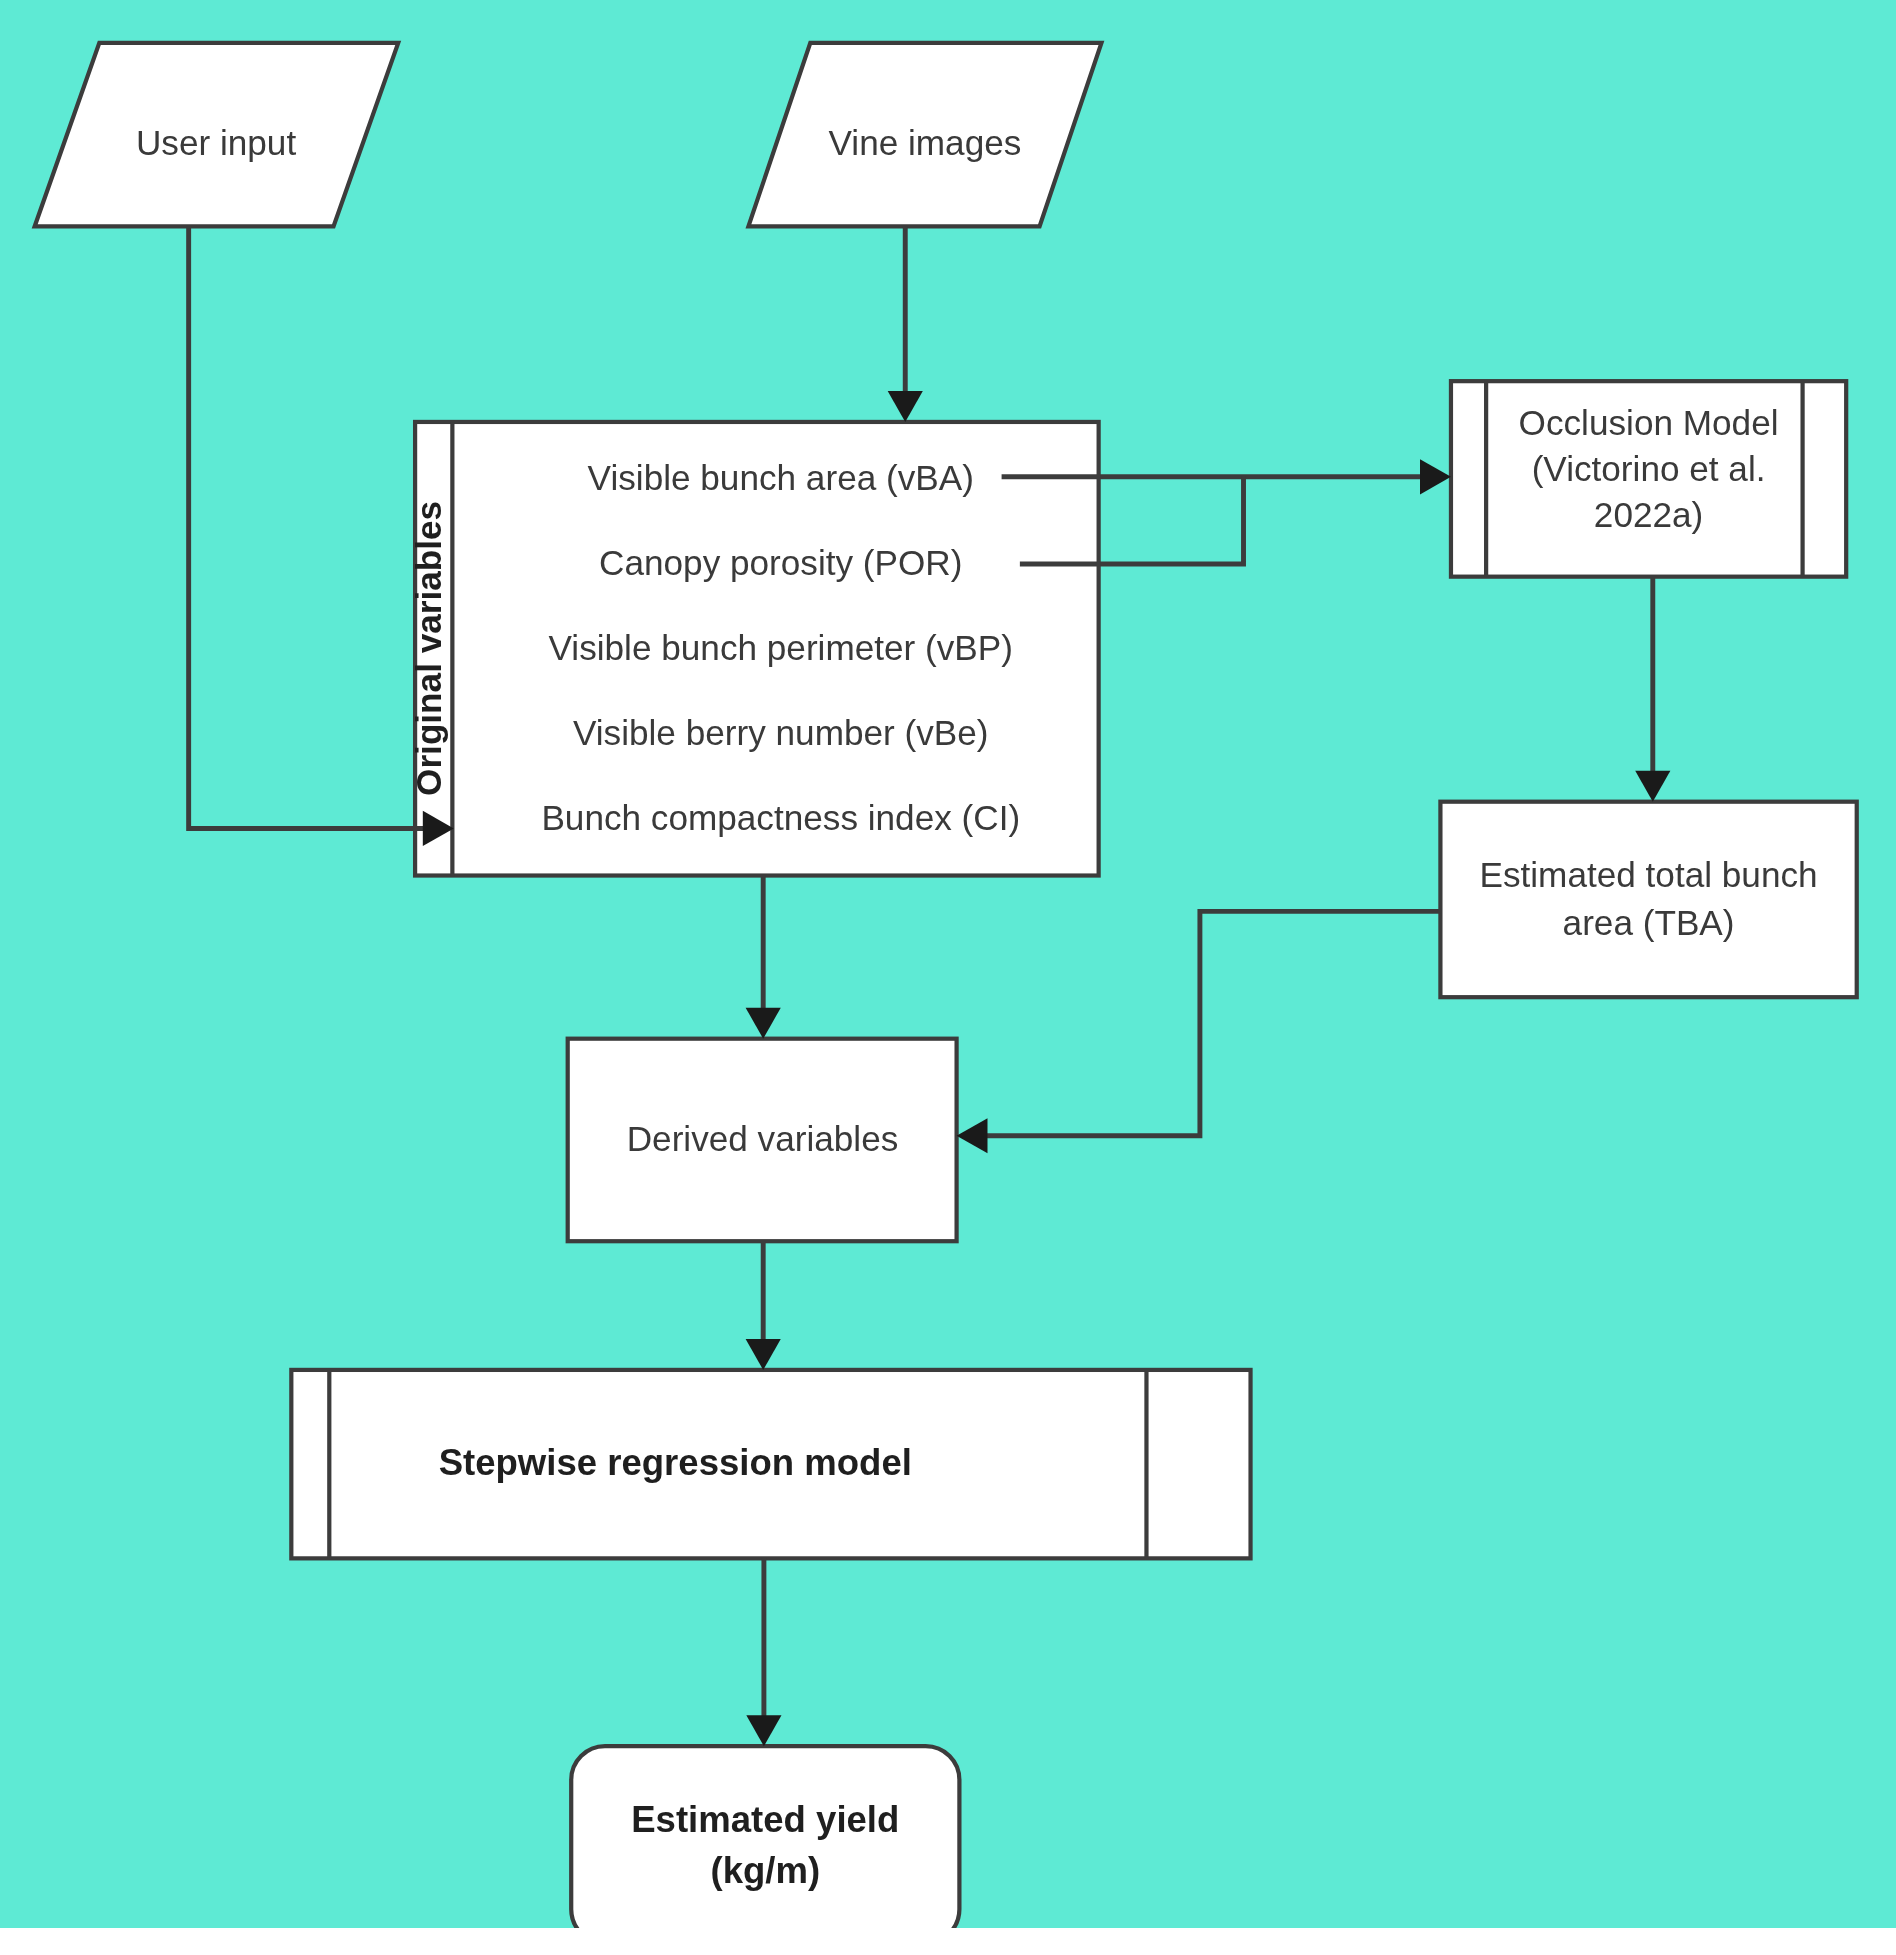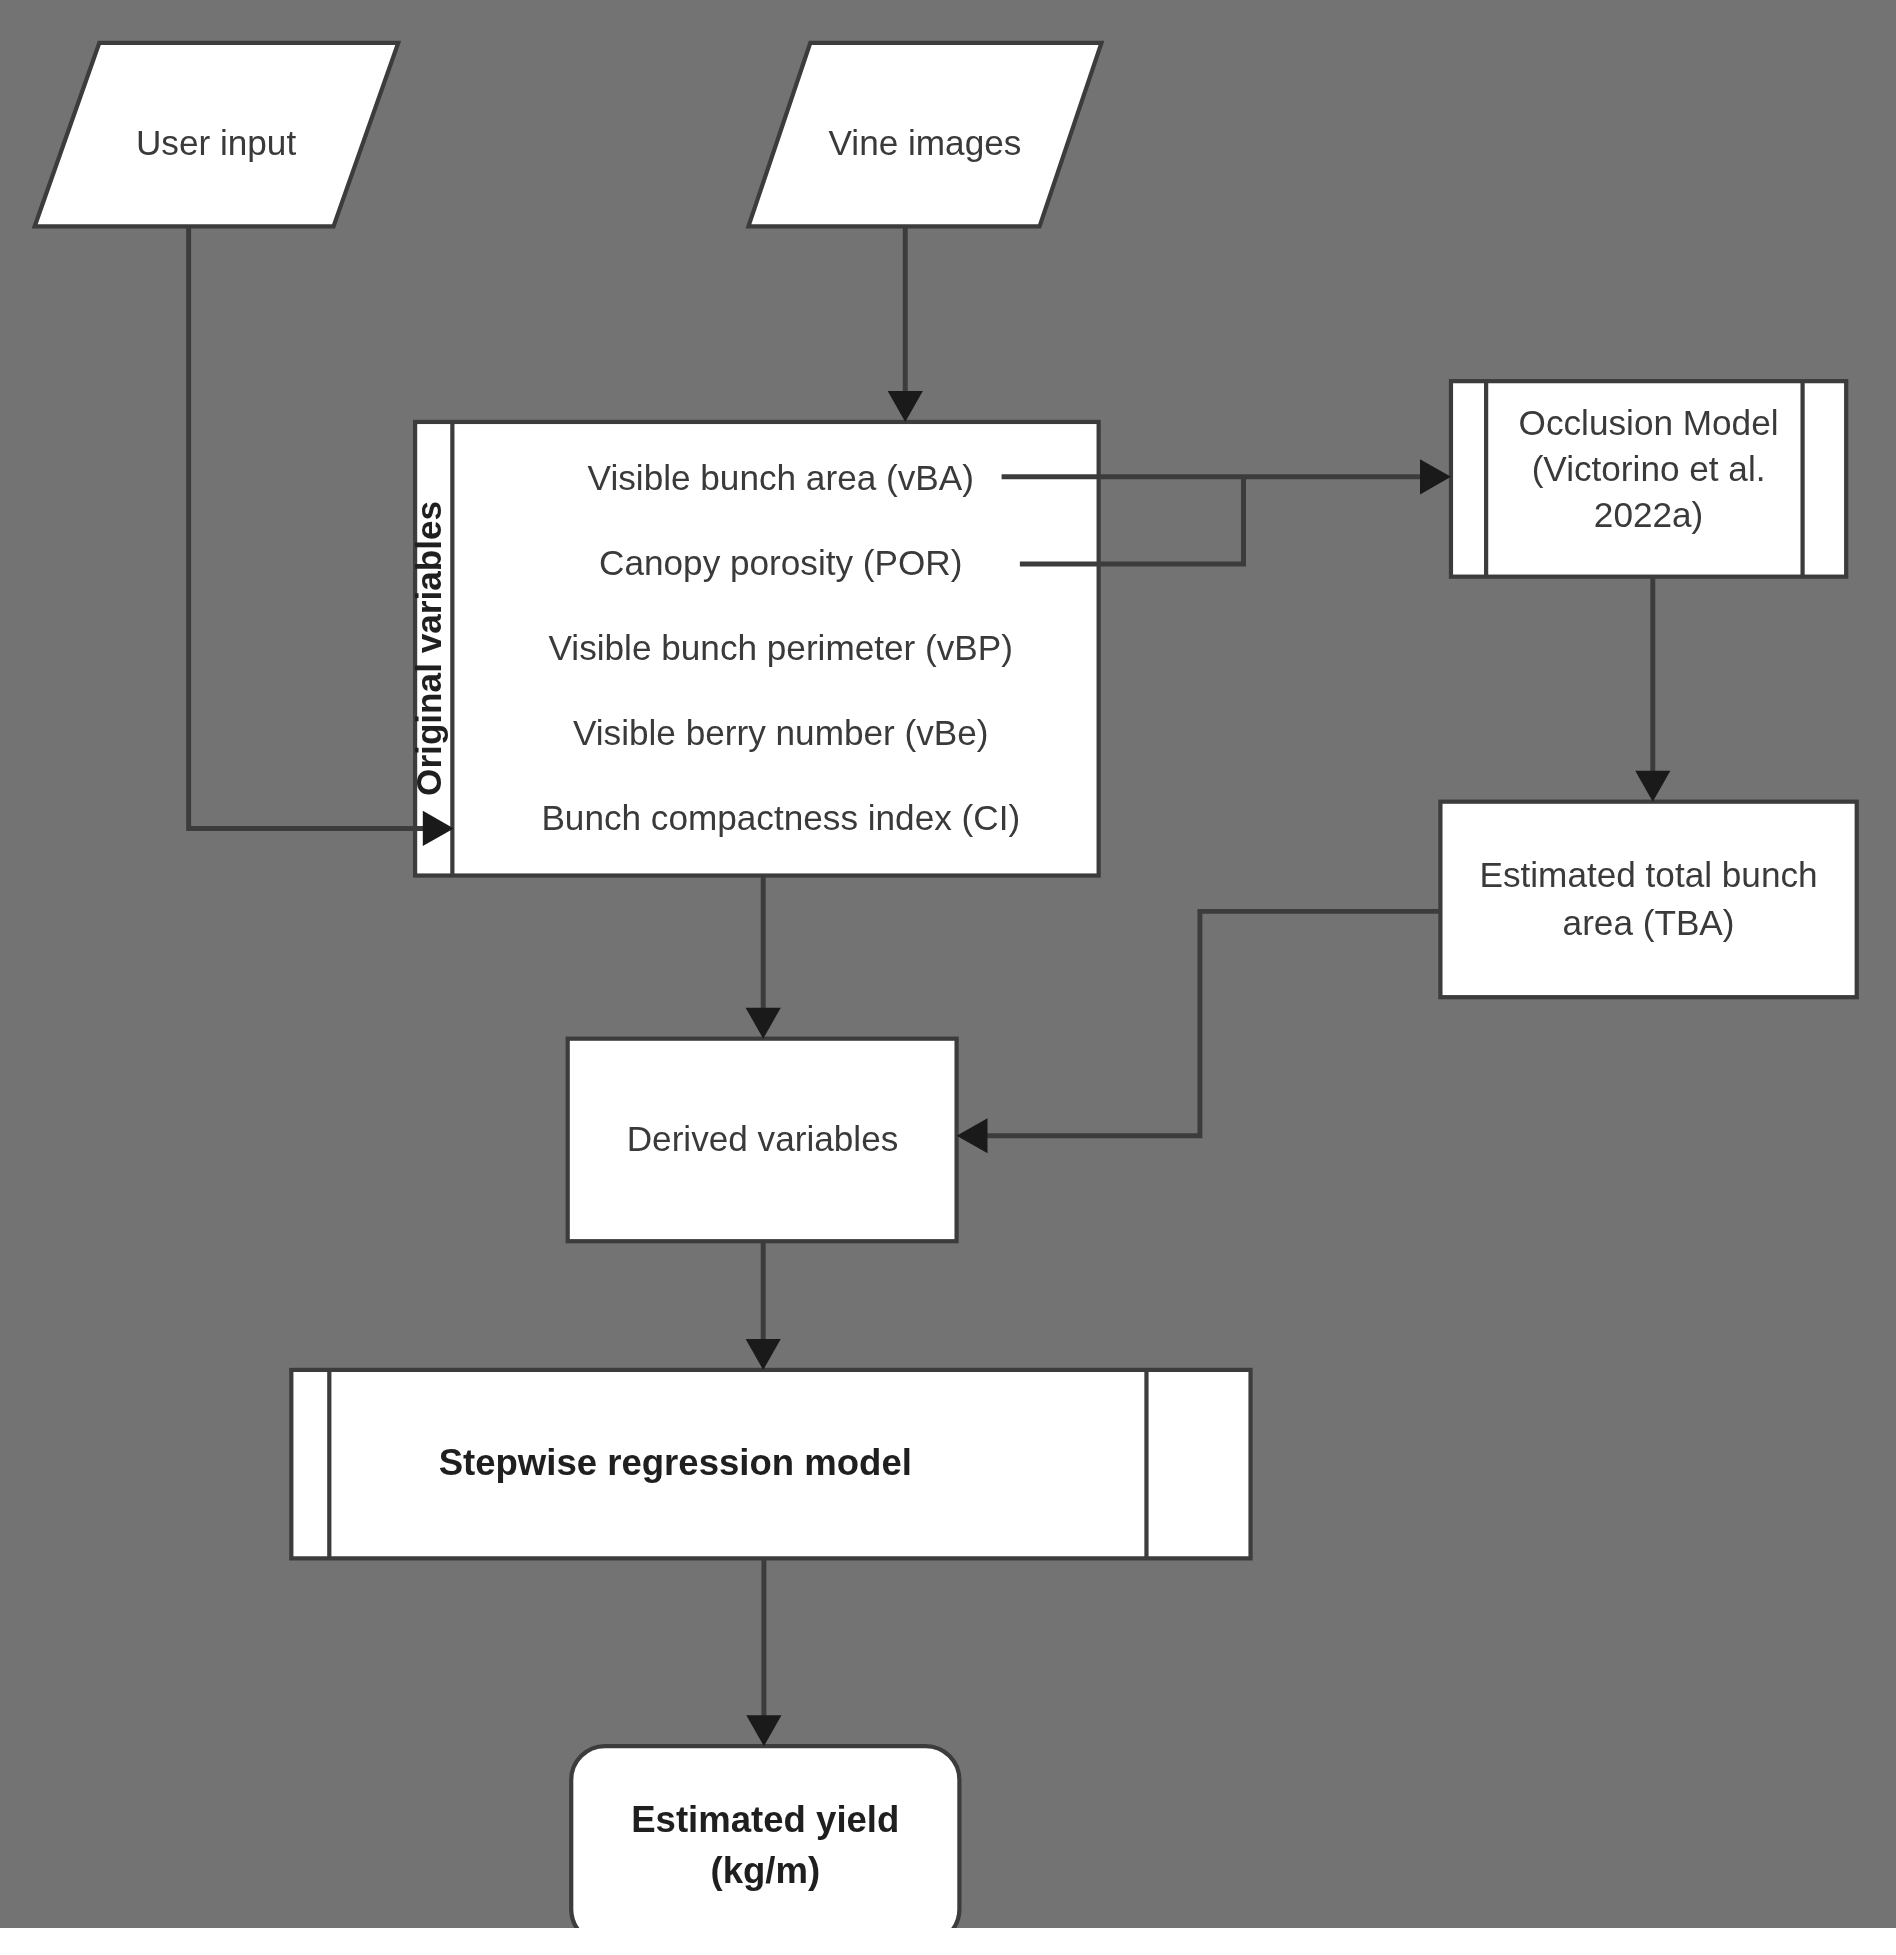--- a/index.html
+++ b/index.html
@@ -4,21 +4,21 @@
 <style>
   html, body {
     margin: 0;
     padding: 0;
     background: #ffffff;
   }
   #canvas-wrap {
     position: relative;
     width: 1897px;
     height: 1928px;
-    background: #737373;
+    background: #5eead4;
     overflow: hidden;
   }
   svg#flow {
     display: block;
     width: 1897px;
     height: 1955px;
   }
   .shape {
     fill: #ffffff;
     stroke: #3c3c3c;

